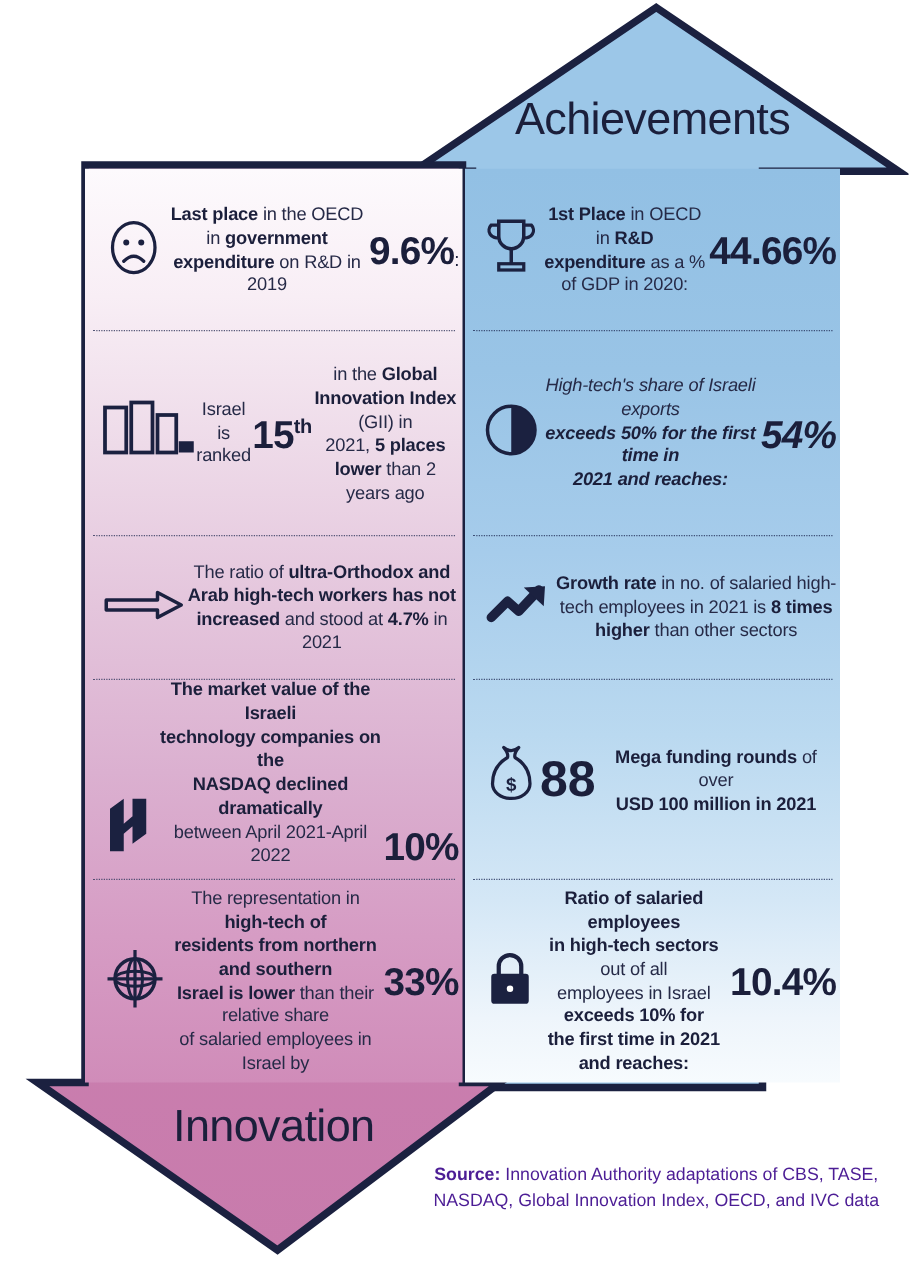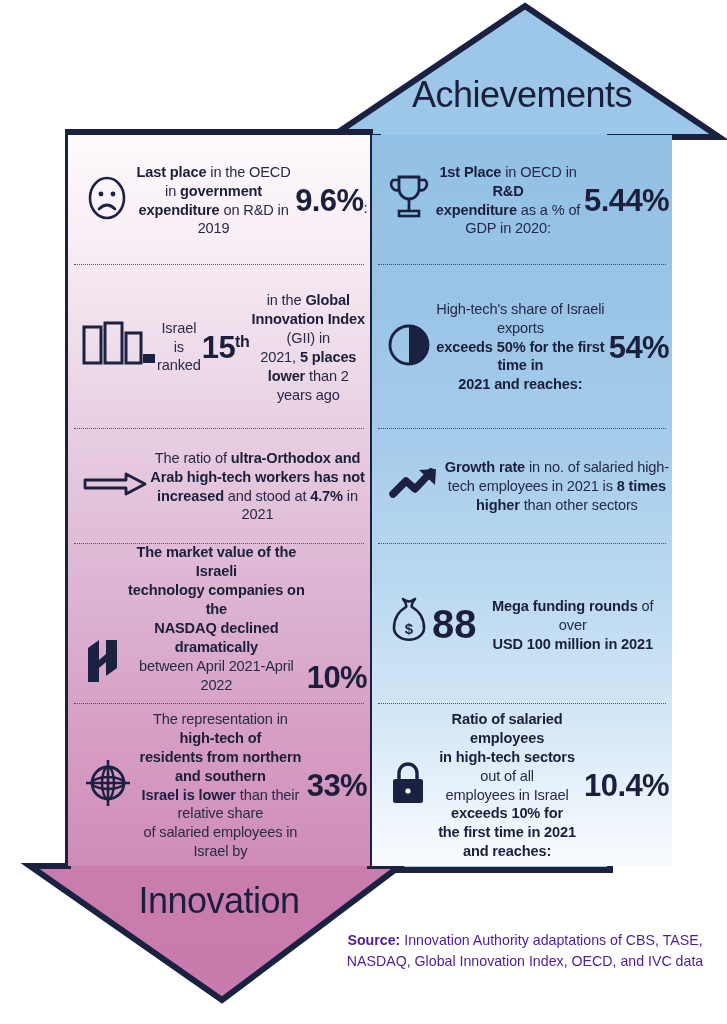--- a/index.html
+++ b/index.html
@@ -196,24 +196,24 @@
           <path d="M13 4 h20 v12 a10 10 0 0 1 -20 0 z" fill="none" stroke="#1b2140" stroke-width="2.8"></path>
           <path d="M13 7 h-6 a6 6 0 0 0 6 10" fill="none" stroke="#1b2140" stroke-width="2.6"></path>
           <path d="M33 7 h6 a6 6 0 0 1 -6 10" fill="none" stroke="#1b2140" stroke-width="2.6"></path>
           <line x1="23" y1="26" x2="23" y2="38" stroke="#1b2140" stroke-width="2.8"></line>
           <rect x="13" y="38" width="20" height="5" fill="none" stroke="#1b2140" stroke-width="2.6"></rect>
         </svg>
       </span>
       <div class="txt">
         <b>1st Place</b> in OECD in <b>R&amp;D<br>expenditure</b> as a % of GDP in 2020:
       </div>
-      <div class="big">5.44%</div>
-    </div>
-
-    <div class="cell" style="height:164px;">
+      <div class="big">44.66%</div>
+    </div>
+
+    <div class="cell" style="height:164px;font-style:italic;">
       <span class="icon">
         <svg width="46" height="46" viewBox="0 0 46 46">
           <circle cx="23" cy="23" r="19" fill="none" stroke="#1b2140" stroke-width="2.8"></circle>
           <path d="M23 4 A19 19 0 0 1 23 42 Z" fill="#1b2140"></path>
         </svg>
       </span>
       <div class="txt">
         High-tech's share of Israeli exports<br><b>exceeds 50% for the first time in<br>2021 and reaches:</b>
       </div>
       <div class="big">54%</div>

